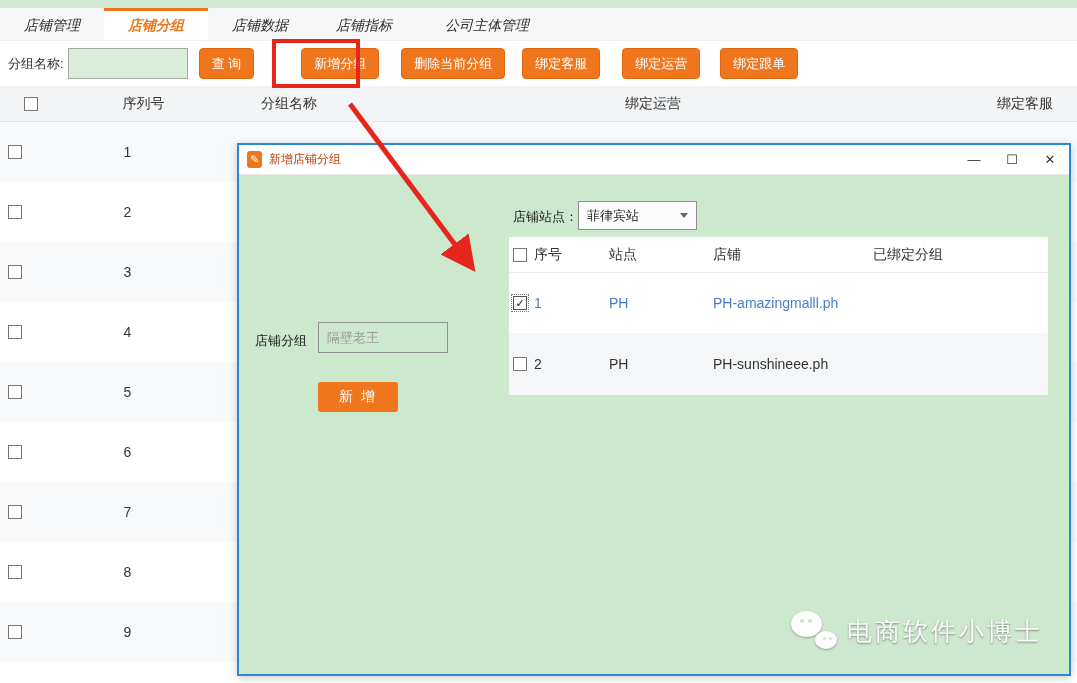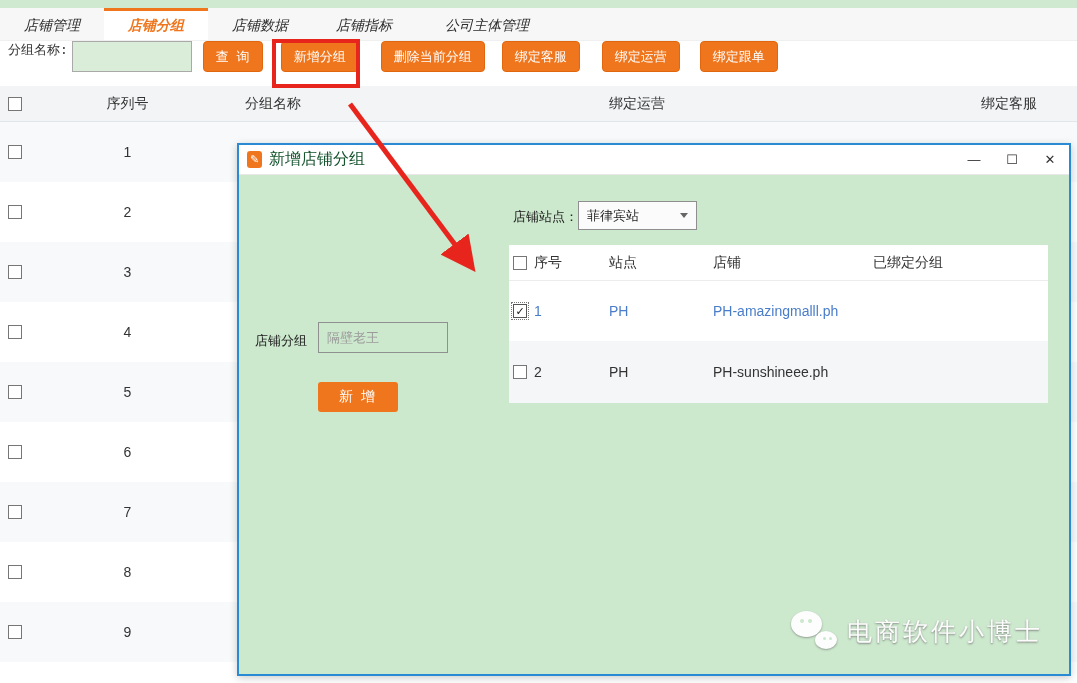--- a/index.html
+++ b/index.html
@@ -12,60 +12,60 @@
   
   .top-strip { position:absolute; left:0; top:0; width:1077px; height:8px; background:#cfe9d1; }
 
   
   .tabbar { position:absolute; left:0; top:8px; width:1077px; height:33px; background:#f7f7f7; display:flex; border-bottom:1px solid #efefef; }
   .tab { width:104px; display:flex; align-items:center; justify-content:center; font-size:14px; color:#2b2b2b; border-top:3px solid transparent; cursor:pointer;font-style:italic; }
   .tab.wide { width:142px; }
   .tab.active { background:#fff; border-top-color:#f0761d; color:#f0761d; font-weight:bold; }
 
   
-  .toolbar { position:absolute; left:0; top:41px; width:1077px; height:45px; background:#fff; display:flex; align-items:flex-start;font-family:Liberation Mono, monospace; }
+  .toolbar { position:absolute; left:0; top:41px; width:1077px; height:45px; background:#fff; display:flex; align-items:center; }
   .toolbar-label { margin-left:8px; font-size:13px; color:#333; }
   .toolbar-input { margin-left:4px; width:120px; height:31px; background:#d9edd9; border:1px solid #a9a9a9; font-family:inherit; }
   .btn { height:31px; padding:0 12px; background:#f0761d; border:1px solid #e1670f; border-radius:4px; color:#fff; font-size:13px; font-family:inherit; cursor:pointer; white-space:nowrap; }
-  .btn.q { margin-left:11px; } .btn.a { margin-left:18px; } .btn.d { margin-left:22px; }
+  .btn.q { margin-left:11px; } .btn.a { margin-left:47px; } .btn.d { margin-left:22px; }
   .btn.s { margin-left:17px; } .btn.o { margin-left:22px; } .btn.f { margin-left:20px; }
 
   
   .grid-cols { display:grid; grid-template-columns:40px 175px 215px 414px 233px; align-items:center; }
-  .table-header { position:absolute; left:0; top:86px; width:1077px; height:36px; background:#f2f4f6; border-bottom:1px solid #e2e5e9; font-size:14px; color:#333; }
+  .table-header { position:absolute; left:0; top:86px; width:1077px; height:36px; background:#f2f4f6; border-bottom:1px solid #e2e5e9; font-size:14px; color:#333;padding-left:16px; }
   .hdr-serial { justify-self:center; }
   .hdr-group { padding-left:30px; }
   .hdr-op { justify-self:center; }
   .hdr-svc { justify-self:end; padding-right:40px; }
   .rows { position:absolute; left:0; top:122px; width:1077px; height:561px; }
   .row { height:60px; }
   .row:nth-child(odd) { background:#f7f9fb; }
   .cbx { width:14px; height:14px; border:1px solid #767676; background:#fff; margin-left:8px; display:flex; align-items:center; justify-content:center; font-size:11px; line-height:11px; color:#111; cursor:pointer; }
   .row-num { text-align:center; font-size:14px; color:#333; }
 
   
   .red-box { position:absolute; left:272px; top:39px; width:88px; height:49px; border:4px solid #e8251d; z-index:55; }
 
   
   .modal { position:absolute; left:237px; top:143px; width:834px; height:533px; background:#cce8cd; border:2px solid #2a8ad4; z-index:40; box-shadow:0 2px 8px rgba(0,0,0,.2); }
   .modal-titlebar { height:30px; background:#fff; display:flex; align-items:center; border-bottom:1px solid #e8e8e8; }
   .dialog-icon { width:15px; height:17px; margin-left:8px; background:#f0761d; border-radius:3px; color:#fff; font-size:11px; display:flex; align-items:center; justify-content:center; }
   .dialog-icon::before { content:"✎"; }
-  .modal-title { margin-left:7px; font-size:16px; color:#14532d; }
+  .modal-title { margin-left:7px; font-size:12px; color:#c2410c; }
   .win-controls { margin-left:auto; display:flex; height:100%; }
   .win-btn { width:38px; height:100%; display:flex; align-items:center; justify-content:center; font-size:13px; color:#333; cursor:pointer; }
   .modal-body { position:relative; height:499px; }
 
   
   .site-label { position:absolute; left:274px; top:33px; font-size:13px; color:#222; }
   .site-select { position:absolute; left:339px; top:26px; width:119px; height:29px; background:#fbfbfb; border:1px solid #8f8f8f; display:flex; align-items:center; padding:0 8px; font-size:13px; color:#222; cursor:pointer; }
   .caret { margin-left:auto; width:0; height:0; border-left:4px solid transparent; border-right:4px solid transparent; border-top:5px solid #666; }
 
   
-  .inner-table { position:absolute; left:270px; top:62px; width:539px; font-size:14px;margin-top:8px; }
+  .inner-table { position:absolute; left:270px; top:62px; width:539px; font-size:14px; }
   .itc { display:grid; grid-template-columns:100px 104px 160px 175px; align-items:center; }
   .it-header { height:36px; background:#fff; border-bottom:1px solid #ececec; color:#333; }
   .it-row1 { height:60px; background:#fff; color:#4a7dc9; }
   .it-row2 { height:62px; background:#f4f6f8; color:#333; }
   .it-first { display:flex; align-items:center; gap:7px; padding-left:4px; }
   .it-cbx { margin-left:0; }
   .it-cbx.checked { outline:1px dotted #777; outline-offset:1px; border-color:#555; }
 
   
   .group-label { position:absolute; left:16px; top:157px; font-size:13px; color:#222; }

